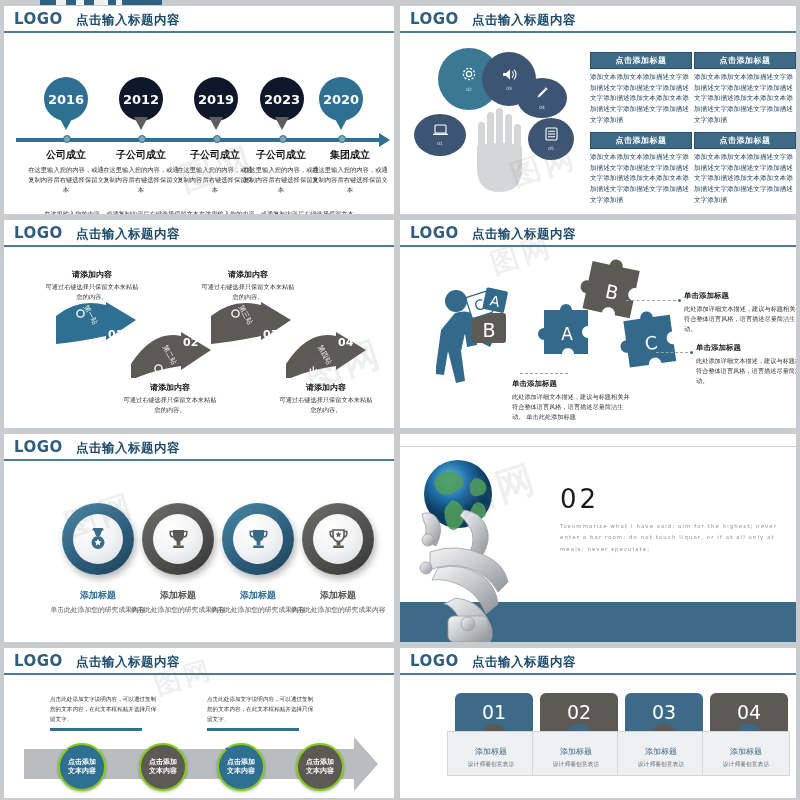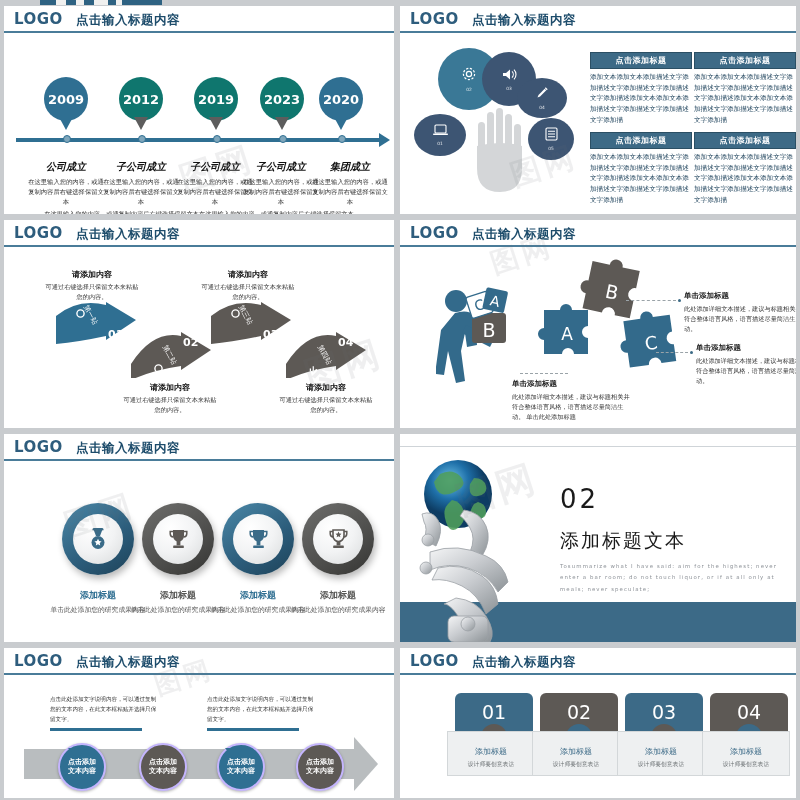--- a/index.html
+++ b/index.html
@@ -26,28 +26,28 @@
   .logo{position:absolute;left:10px;top:4px;font-size:15px;font-weight:bold;color:#2e5d7d;letter-spacing:.5px;}
   .htitle{position:absolute;left:72px;top:6px;font-size:12.5px;font-weight:bold;color:#1d4c6b;letter-spacing:.5px;}
 
   
   .tl-wrap{position:relative;height:183px;}
   .pin{position:absolute;width:44px;height:44px;border-radius:50% 50% 50% 50%;
        display:flex;align-items:center;justify-content:center;color:#fff;font-size:13px;font-weight:bold;}
   .pin:after{content:"";position:absolute;bottom:-9px;left:50%;margin-left:-7px;
        width:0;height:0;border-left:7px solid transparent;border-right:7px solid transparent;border-top:13px solid currentColor;}
   .pin.blue{background:#2f6f92;color:#2f6f92;}
-  .pin.gray{background:#0f766e;color:#5d5d5d;}
+  .pin.gray{background:#0f172a;color:#5d5d5d;}
   .pin span{color:#fff;position:relative;z-index:2;}
   .axis{position:absolute;left:12px;right:14px;top:105px;height:4px;background:#2f6f92;}
   .axis:after{content:"";position:absolute;right:-10px;top:-5px;width:0;height:0;
        border-top:7px solid transparent;border-bottom:7px solid transparent;border-left:11px solid #2f6f92;}
   .dot{position:absolute;top:102px;width:6px;height:6px;border-radius:50%;background:#7fa6bb;border:1px solid #2f6f92;}
   .tlcol{position:absolute;top:115px;width:78px;text-align:center;}
-  .tlcol h4{margin:12px 0 3px;font-size:10px;font-weight:bold;color:#111;font-style:italic;}
+  .tlcol h4{margin:0 0 3px;font-size:10px;font-weight:bold;color:#111;}
   .tlcol p{margin:0;font-size:6.3px;line-height:1.55;color:#333;}
   .footnote{position:absolute;left:40px;right:40px;top:176px;text-align:center;font-size:6.2px;line-height:1.7;color:#333;}
 
   
   .bubbles{position:absolute;left:14px;top:36px;width:170px;height:150px;}
   .bub{position:absolute;border-radius:50%;display:flex;flex-direction:column;align-items:center;justify-content:center;color:#fff;}
   .bub .ic{font-size:13px;line-height:1;}
   .bub .nm{font-size:4.4px;margin-top:3px;opacity:.85;}
   .hand{position:absolute;left:58px;top:58px;width:58px;height:92px;}
   .tbox{position:absolute;width:102px;}
@@ -98,21 +98,21 @@
   .r-copy .en{font-size:12.5px;color:#3b3b3b;margin-top:6px;letter-spacing:2px;}
   .r-copy .sm{font-size:5.4px;color:#8d9298;margin-top:7px;line-height:2.1;letter-spacing:1.1px;}
 
   
   .ar{position:relative;height:123px;}
   .bar{position:absolute;left:20px;top:74px;height:30px;background:#b9bdbf;}
   .bar:after{content:"";position:absolute;right:-24px;top:-12px;width:0;height:0;
        border-top:27px solid transparent;border-bottom:27px solid transparent;border-left:24px solid #b9bdbf;}
   .acirc{position:absolute;top:68px;width:44px;height:44px;border-radius:50%;
        display:flex;align-items:center;justify-content:center;text-align:center;
-       color:#fff;font-size:7px;font-weight:bold;line-height:1.35;border:2px solid #c4b5fd;box-shadow:0 1px 3px rgba(0,0,0,.3);}
+       color:#fff;font-size:7px;font-weight:bold;line-height:1.35;border:2px solid #84cc16;box-shadow:0 1px 3px rgba(0,0,0,.3);}
   .acirc.b{background:#2f6f92;} .acirc.g{background:#5d5955;}
   .callout{position:absolute;width:110px;}
   .callout p{margin:0;font-size:5.6px;line-height:1.75;color:#333;}
   .callout .ul{margin-top:4px;height:3px;background:#2f6f92;width:92px;}
   .callout .tri{position:absolute;left:18px;width:0;height:0;border-left:9px solid transparent;
        border-right:9px solid transparent;border-top:11px solid #2f6f92;}
 
   
   .cards{position:relative;height:123px;}
   .card{position:absolute;top:18px;width:78px;}
@@ -144,21 +144,21 @@
 
   <div class="slide s1">
     <div class="hdr">
       <div class="logo">LOGO</div>
       <div class="htitle">点击输入标题内容</div>
     </div>
     <div class="tl-wrap">
       <div class="axis"></div>
 
       <div class="pin blue" style="left:40px;top:44px">
-          <span>2009</span>
+          <span>2016</span>
         </div>
       <div class="pin gray" style="left:115px;top:44px">
           <span>2012</span>
         </div>
       <div class="pin gray" style="left:190px;top:44px">
           <span>2019</span>
         </div>
       <div class="pin gray" style="left:256px;top:44px">
           <span>2023</span>
         </div>
@@ -526,21 +526,20 @@
         <path d="M52 150q20 2 30 18t4 26H56q6-14-2-26t-14-12z"></path>
         <rect x="44" y="168" width="40" height="26" rx="6"></rect>
         <circle cx="64" cy="176" r="7"></circle>
         <circle cx="24" cy="92" r="6"></circle>
           <circle cx="22" cy="120" r="6"></circle>
       </g>
     </svg>
 
     <div class="r-copy">
       <div class="num">02</div>
-      <div class="zh">添加标题文本</div>
       <div class="sm">Tosummarize what I have said: aim for the highest; never enter a bar room; do not touch liquor, or if at all only at meals; never speculate;</div>
     </div>
     <div class="wm" style="left:55px;top:30px;font-size:38px">图网</div>
   </div>
 
   <div class="slide s7">
     <div class="hdr">
       <div class="logo">LOGO</div>
       <div class="htitle">点击输入标题内容</div>
     </div>

